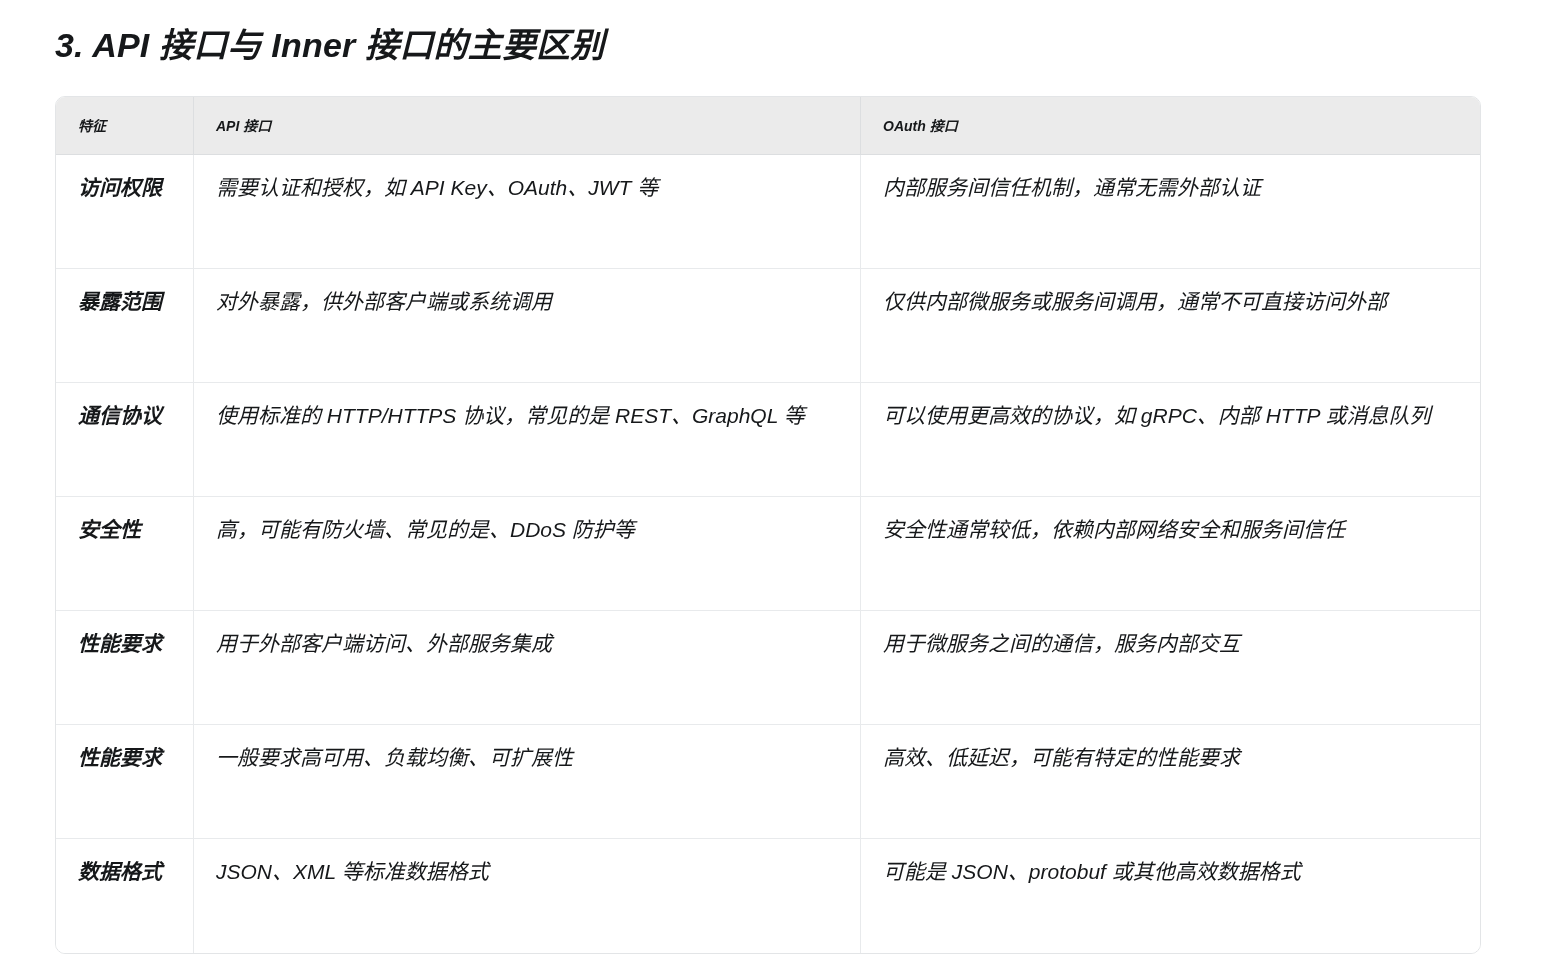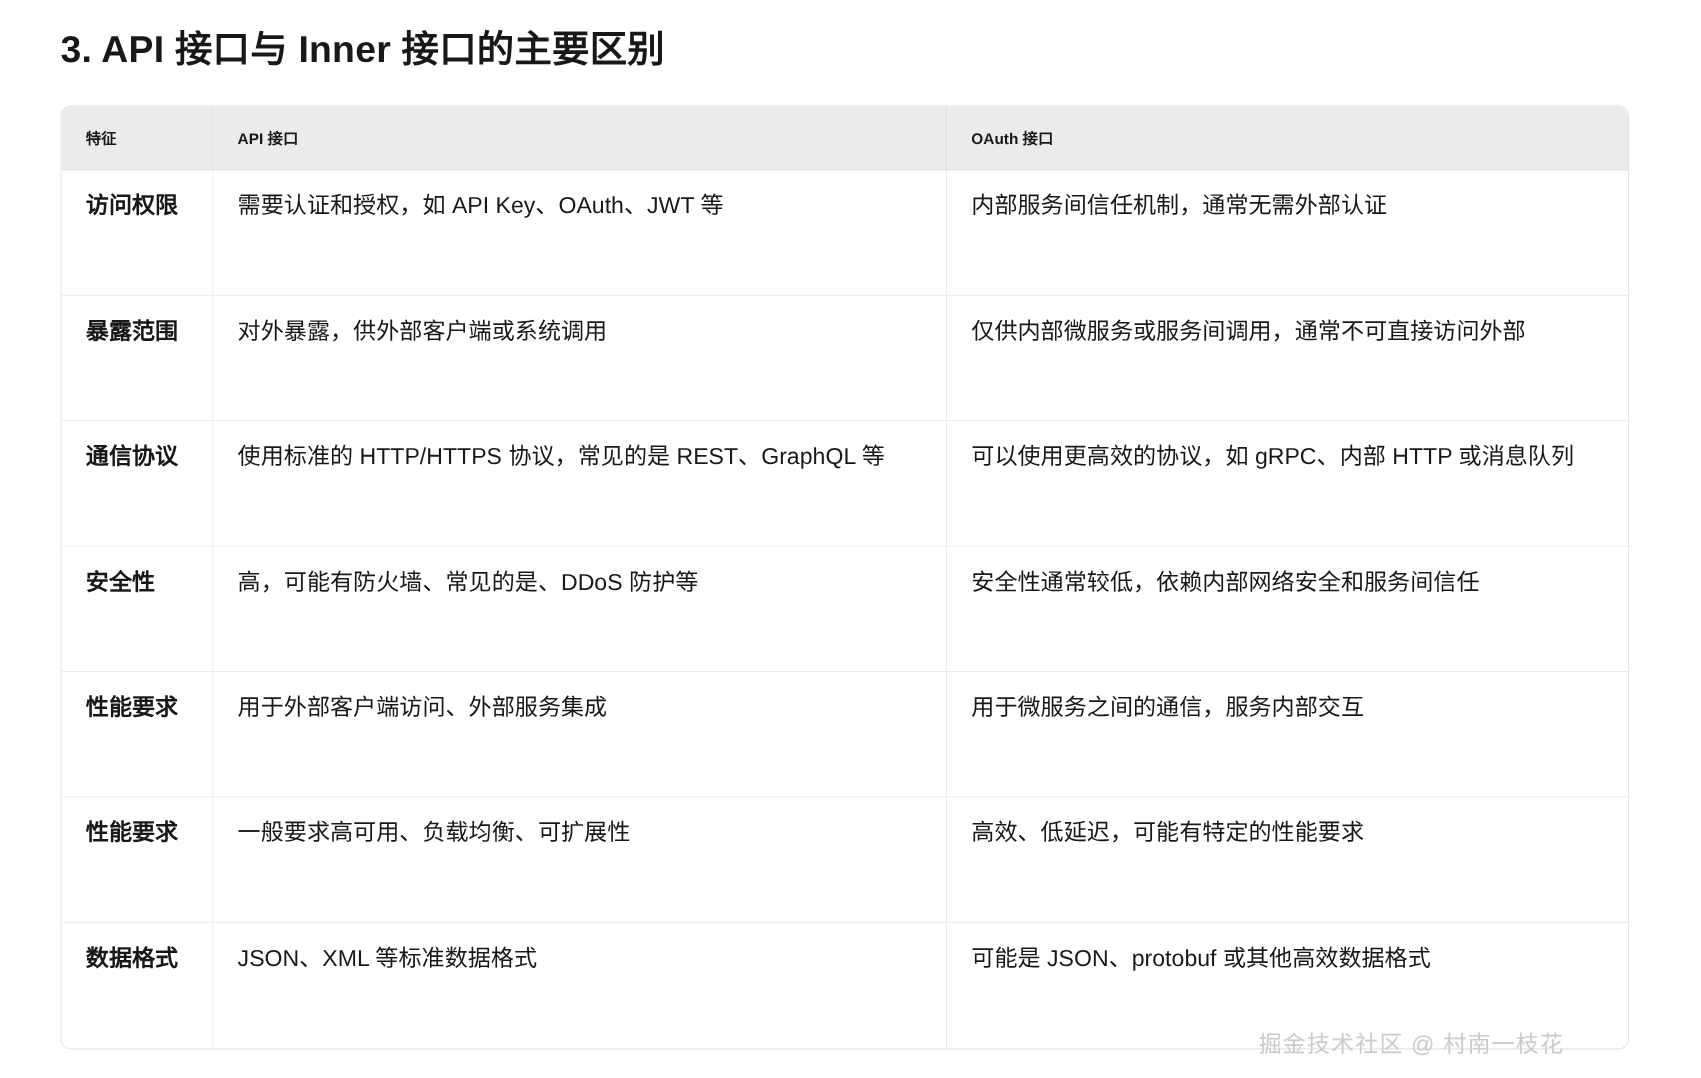--- a/index.html
+++ b/index.html
@@ -16,20 +16,21 @@
     color: #1d2129;
     -webkit-font-smoothing: antialiased;
   }
 
   .page {
     position: relative;
     width: 1484px;
     height: 980px;
     box-sizing: border-box;
     padding: 0;
+    font-style: italic;
   }
 
   
   .page-title {
     position: absolute;
     left: 55px;
     top: 20px;
     margin: 0;
     font-size: 34px;
     line-height: 50px;
@@ -166,15 +167,14 @@
         </tr>
         <tr>
           <td class="feature-cell">数据格式</td>
           <td>JSON、XML 等标准数据格式</td>
           <td>可能是 JSON、protobuf 或其他高效数据格式</td>
         </tr>
       </tbody>
     </table>
   </div>
 
-  <div class="watermark">掘金技术社区 @ 村南一枝花</div>
 
 </div>
 
 </body></html>

